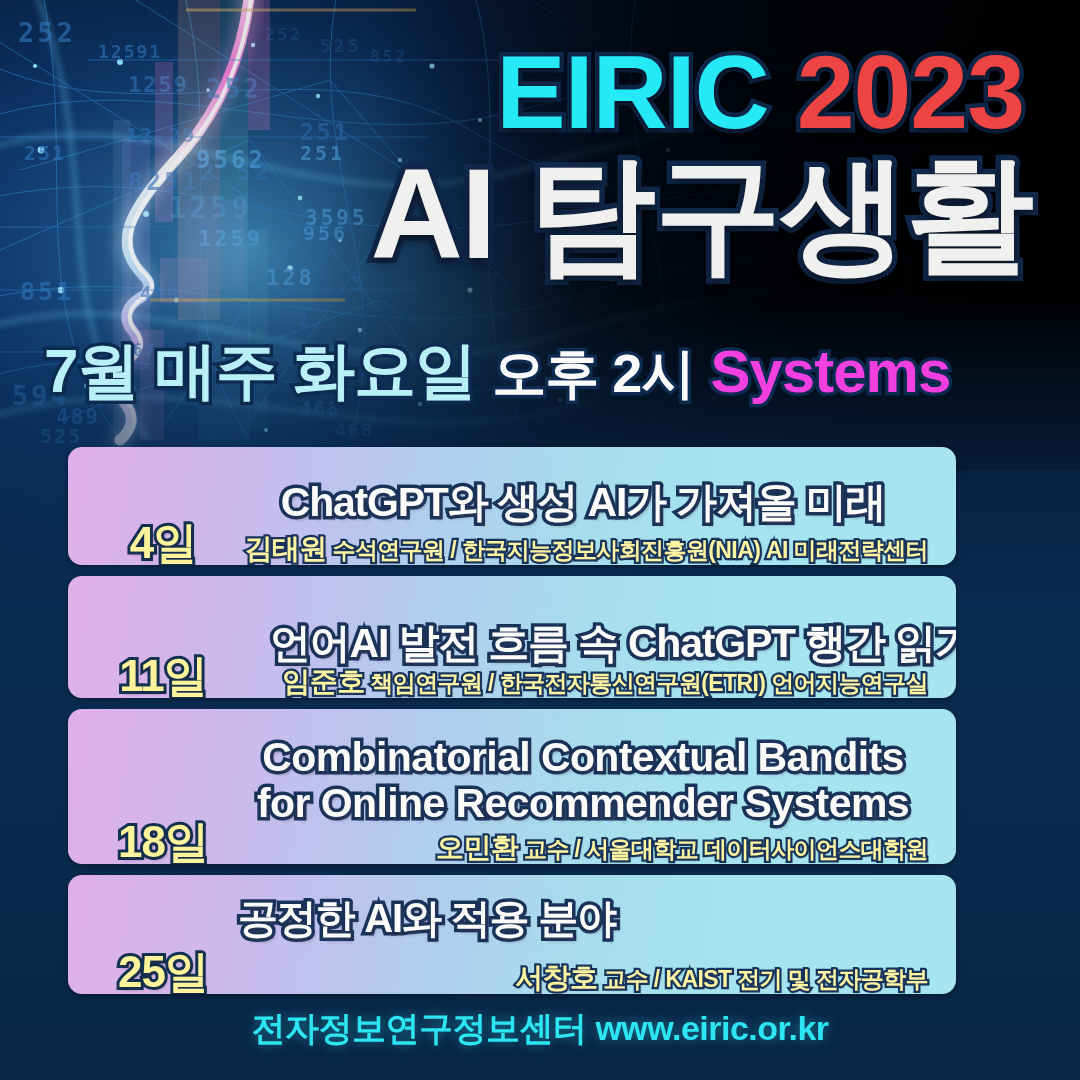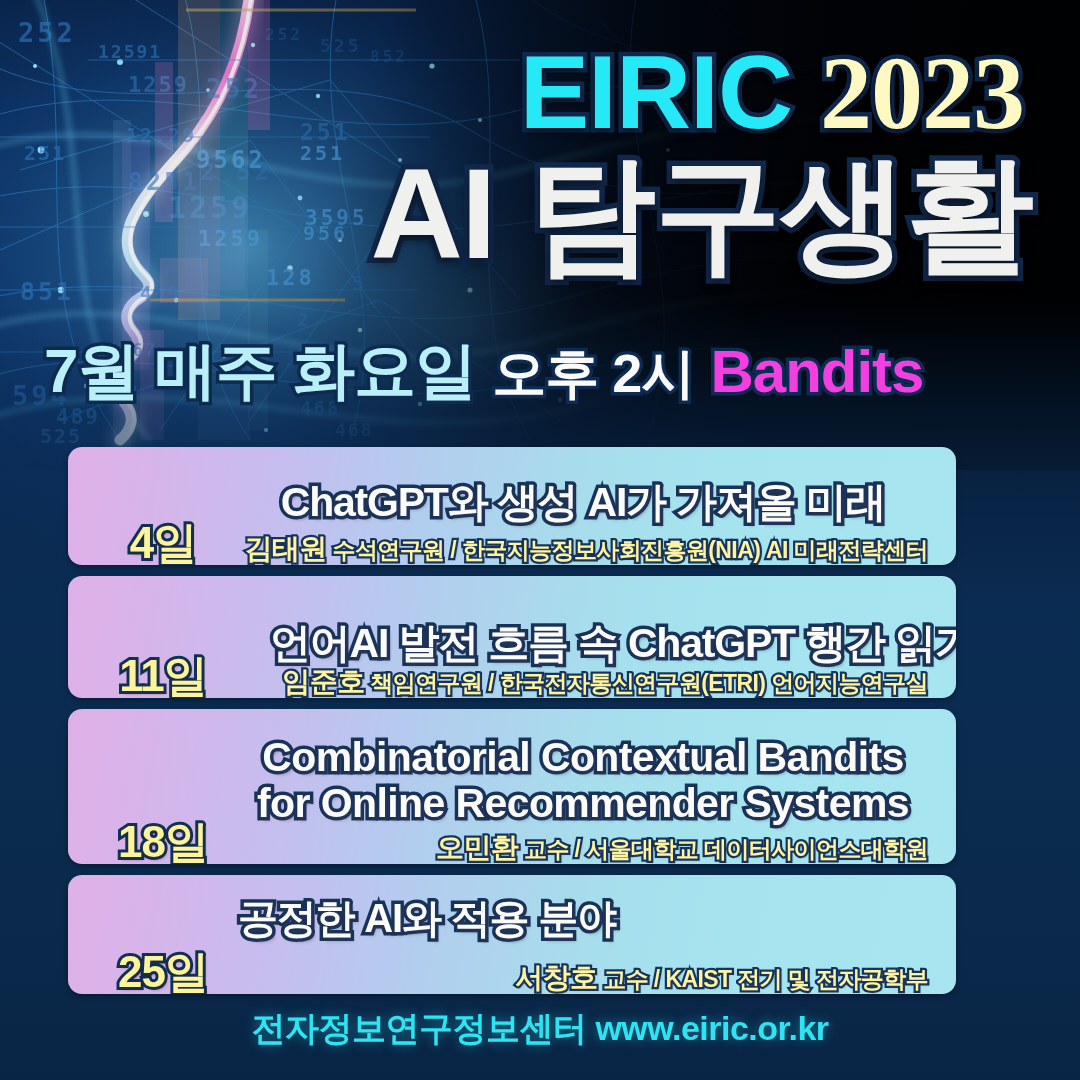--- a/index.html
+++ b/index.html
@@ -38,21 +38,21 @@
   .head-wrap{position:absolute;left:0;top:0;width:1080px;}
   .h-eiric{
     position:absolute;right:56px;top:40px;
     font-size:104px;font-weight:700;letter-spacing:-1px;
     line-height:1;white-space:nowrap;
     -webkit-text-stroke:9px #10294e;
     paint-order:stroke fill;
     text-shadow:0 4px 9px rgba(0,0,0,.6);
   }
   .h-eiric .c1{color:#25e9f7;margin-left:22px;}
-  .h-eiric .c2{color:#fef9c3;font-family:Liberation Serif, serif;}
+  .h-eiric .c2{color:#ef4444;}
   .h-main{
     position:absolute;right:48px;top:150px;
     font-size:128px;font-weight:700;letter-spacing:-2px;
     line-height:1;white-space:nowrap;color:#f0f0ee;
     -webkit-text-stroke:11px #11294d;
     paint-order:stroke fill;
     text-shadow:0 5px 11px rgba(0,0,0,.55);
   }
   .h-sched{
     position:absolute;left:44px;top:340px;
@@ -340,21 +340,21 @@
   <div class="bg-dark-right"></div>
   <div class="bg-fade-bottom"></div>
   <div class="bg-solid-bottom"></div>
 
   <div class="head-wrap">
     <div class="h-eiric">
       <span class="c1">EIRIC</span><span> </span><span class="c2">2023</span>
     </div>
     <div class="h-main">AI 탐구생활</div>
     <div class="h-sched">
-      <span class="s1">7월 매주 화요일</span><span> </span><span class="s2">오후 2시</span><span> </span><span class="s3">Bandits</span>
+      <span class="s1">7월 매주 화요일</span><span> </span><span class="s2">오후 2시</span><span> </span><span class="s3">Systems</span>
     </div>
   </div>
 
   <div class="cards">
 
     <div class="card c1">
       <div class="day">4일</div>
       <div class="card-body">
         <div class="talk-title">
           <span class="ln">ChatGPT와 생성 AI가 가져올 미래</span>

